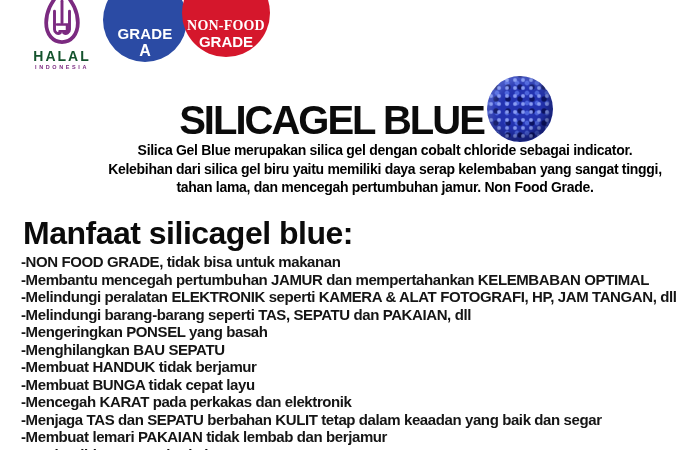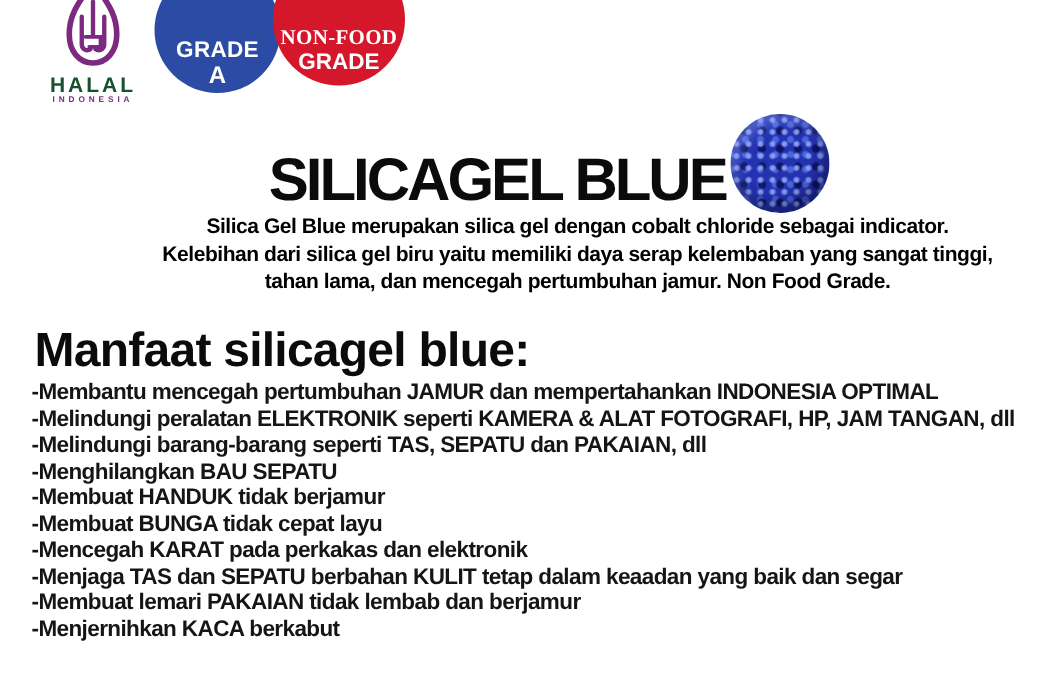--- a/index.html
+++ b/index.html
@@ -99,23 +99,25 @@
 
   <div class="description">
     <div>Silica Gel Blue merupakan silica gel dengan cobalt chloride sebagai indicator.</div>
     <div>Kelebihan dari silica gel biru yaitu memiliki daya serap kelembaban yang sangat tinggi,</div>
     <div>tahan lama, dan mencegah pertumbuhan jamur. Non Food Grade.</div>
   </div>
 
   <div class="benefits-heading">Manfaat silicagel blue:</div>
 
   <div class="benefits-list">
-    <div class="benefit-item">-Membantu mencegah pertumbuhan JAMUR dan mempertahankan INDONESIA OPTIMAL</div>
+    <div class="benefit-item">-NON FOOD GRADE, tidak bisa untuk makanan</div>
+    <div class="benefit-item">-Membantu mencegah pertumbuhan JAMUR dan mempertahankan KELEMBABAN OPTIMAL</div>
     <div class="benefit-item">-Melindungi peralatan ELEKTRONIK seperti KAMERA &amp; ALAT FOTOGRAFI, HP, JAM TANGAN, dll</div>
     <div class="benefit-item">-Melindungi barang-barang seperti TAS, SEPATU dan PAKAIAN, dll</div>
+    <div class="benefit-item">-Mengeringkan PONSEL yang basah</div>
     <div class="benefit-item">-Menghilangkan BAU SEPATU</div>
     <div class="benefit-item">-Membuat HANDUK tidak berjamur</div>
     <div class="benefit-item">-Membuat BUNGA tidak cepat layu</div>
     <div class="benefit-item">-Mencegah KARAT pada perkakas dan elektronik</div>
     <div class="benefit-item">-Menjaga TAS dan SEPATU berbahan KULIT tetap dalam keaadan yang baik dan segar</div>
     <div class="benefit-item">-Membuat lemari PAKAIAN tidak lembab dan berjamur</div>
     <div class="benefit-item">-Menjernihkan KACA berkabut</div>
   </div>
 
 </div>

